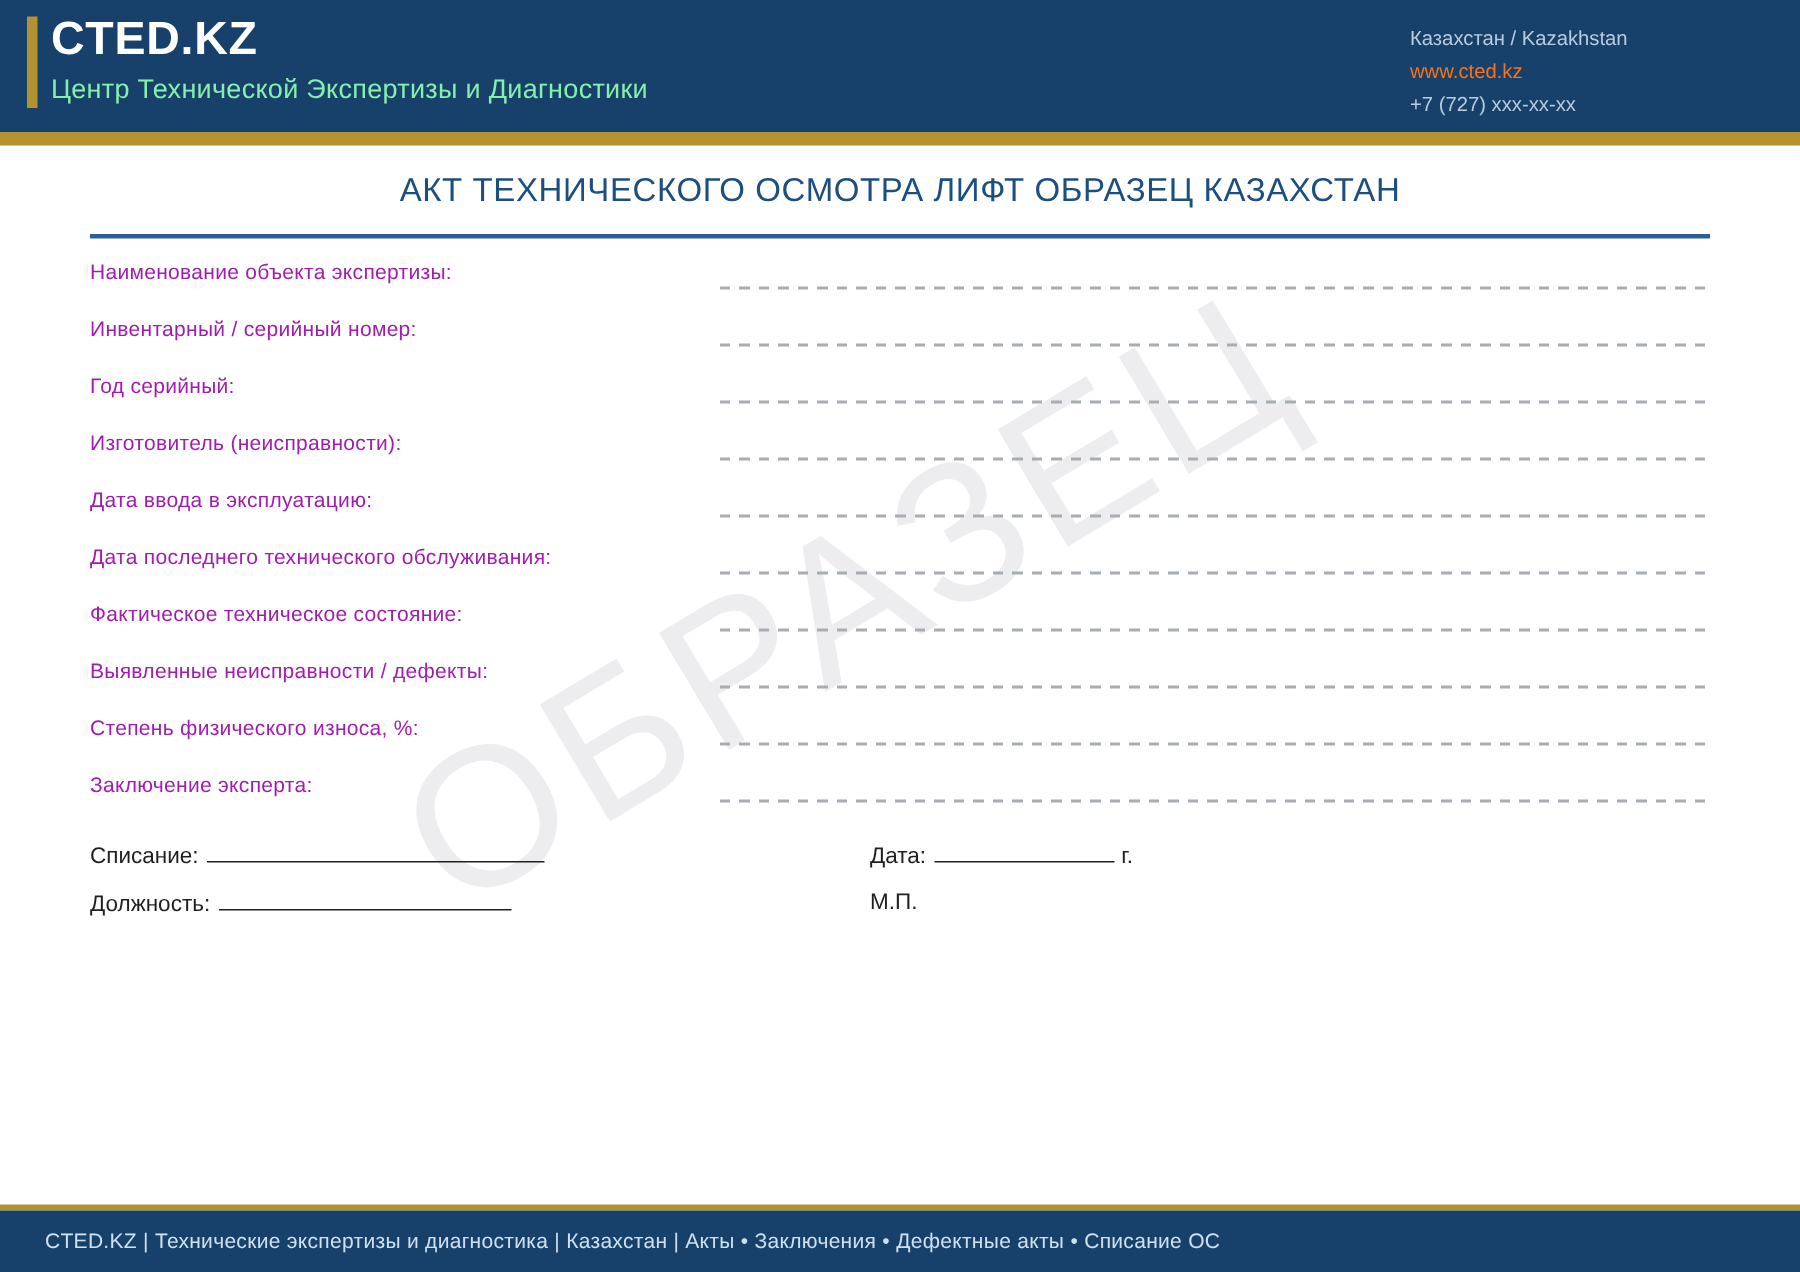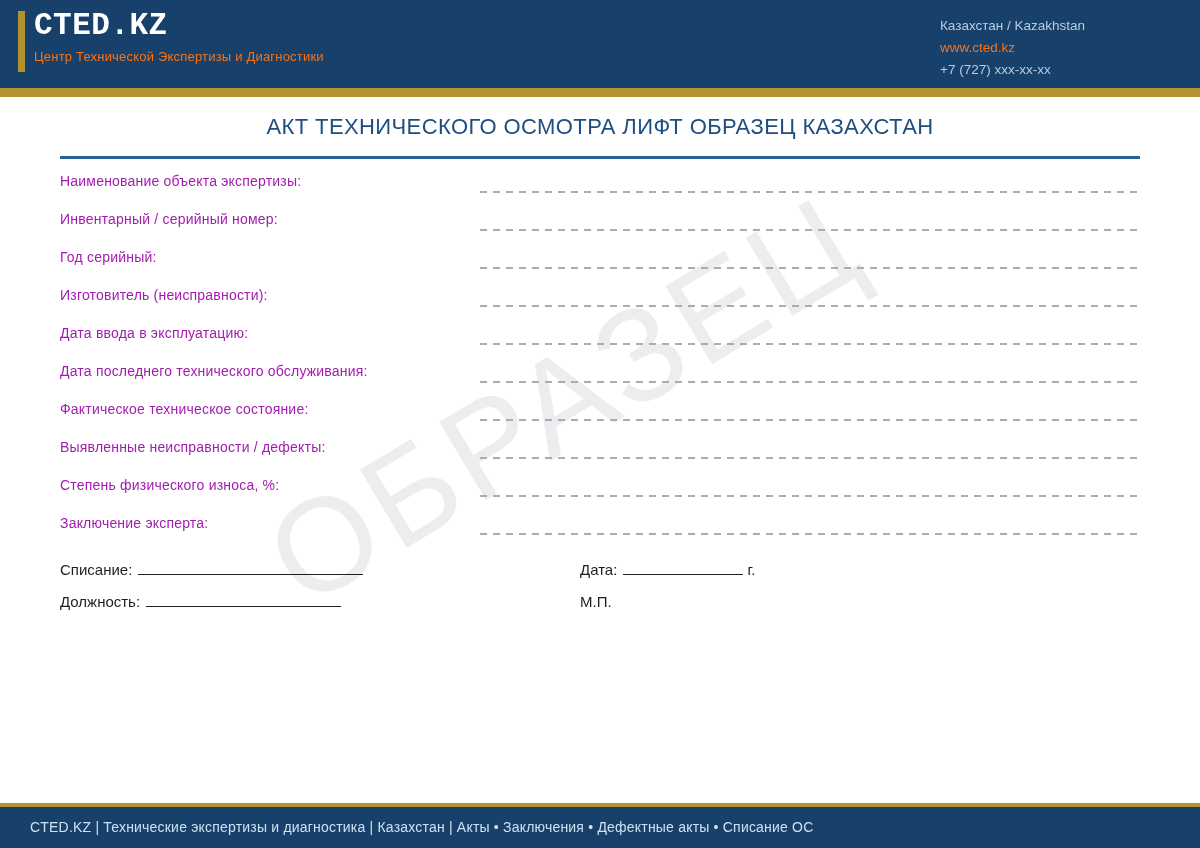--- a/index.html
+++ b/index.html
@@ -2,22 +2,22 @@
 <html><head>
 <meta charset="utf-8">
 <style>
   html,body{margin:0;padding:0;background:#fff;}
   .page{position:relative;width:1200px;height:848px;background:#ffffff;overflow:hidden;
         font-family:"Liberation Sans",sans-serif;}
 
   
   .header{position:absolute;top:0;left:0;width:1200px;height:88px;background:#17406b;}
   .gold-accent{position:absolute;left:18px;top:11px;width:7px;height:61px;background:#b3922f;}
-  .logo{position:absolute;left:34px;top:8px;font-size:31px;font-weight:bold;color:#ffffff;letter-spacing:.5px;font-family:Liberation Mono, monospace;}
-  .subtitle{position:absolute;left:34px;top:49px;font-size:13px;color:#f97316;letter-spacing:.2px;}
+  .logo{position:absolute;left:34px;top:8px;font-size:31px;font-weight:bold;color:#ffffff;letter-spacing:.5px;}
+  .subtitle{position:absolute;left:34px;top:49px;font-size:18px;color:#86efac;letter-spacing:.2px;}
   .header-right{position:absolute;left:940px;top:15px;font-size:13.5px;line-height:22px;color:#b9cbdf;}
   .header-right .site{color:#f97316;cursor:pointer;}
 
   .gold-band{position:absolute;top:88px;left:0;width:1200px;height:9px;background:#b3922f;}
 
   
   .doc-title{position:absolute;top:114px;left:0;width:1200px;text-align:center;
              font-size:22px;color:#1d4e80;letter-spacing:.4px;}
   .title-rule{position:absolute;top:156px;left:60px;width:1080px;height:3px;background:#2a6099;}
 

